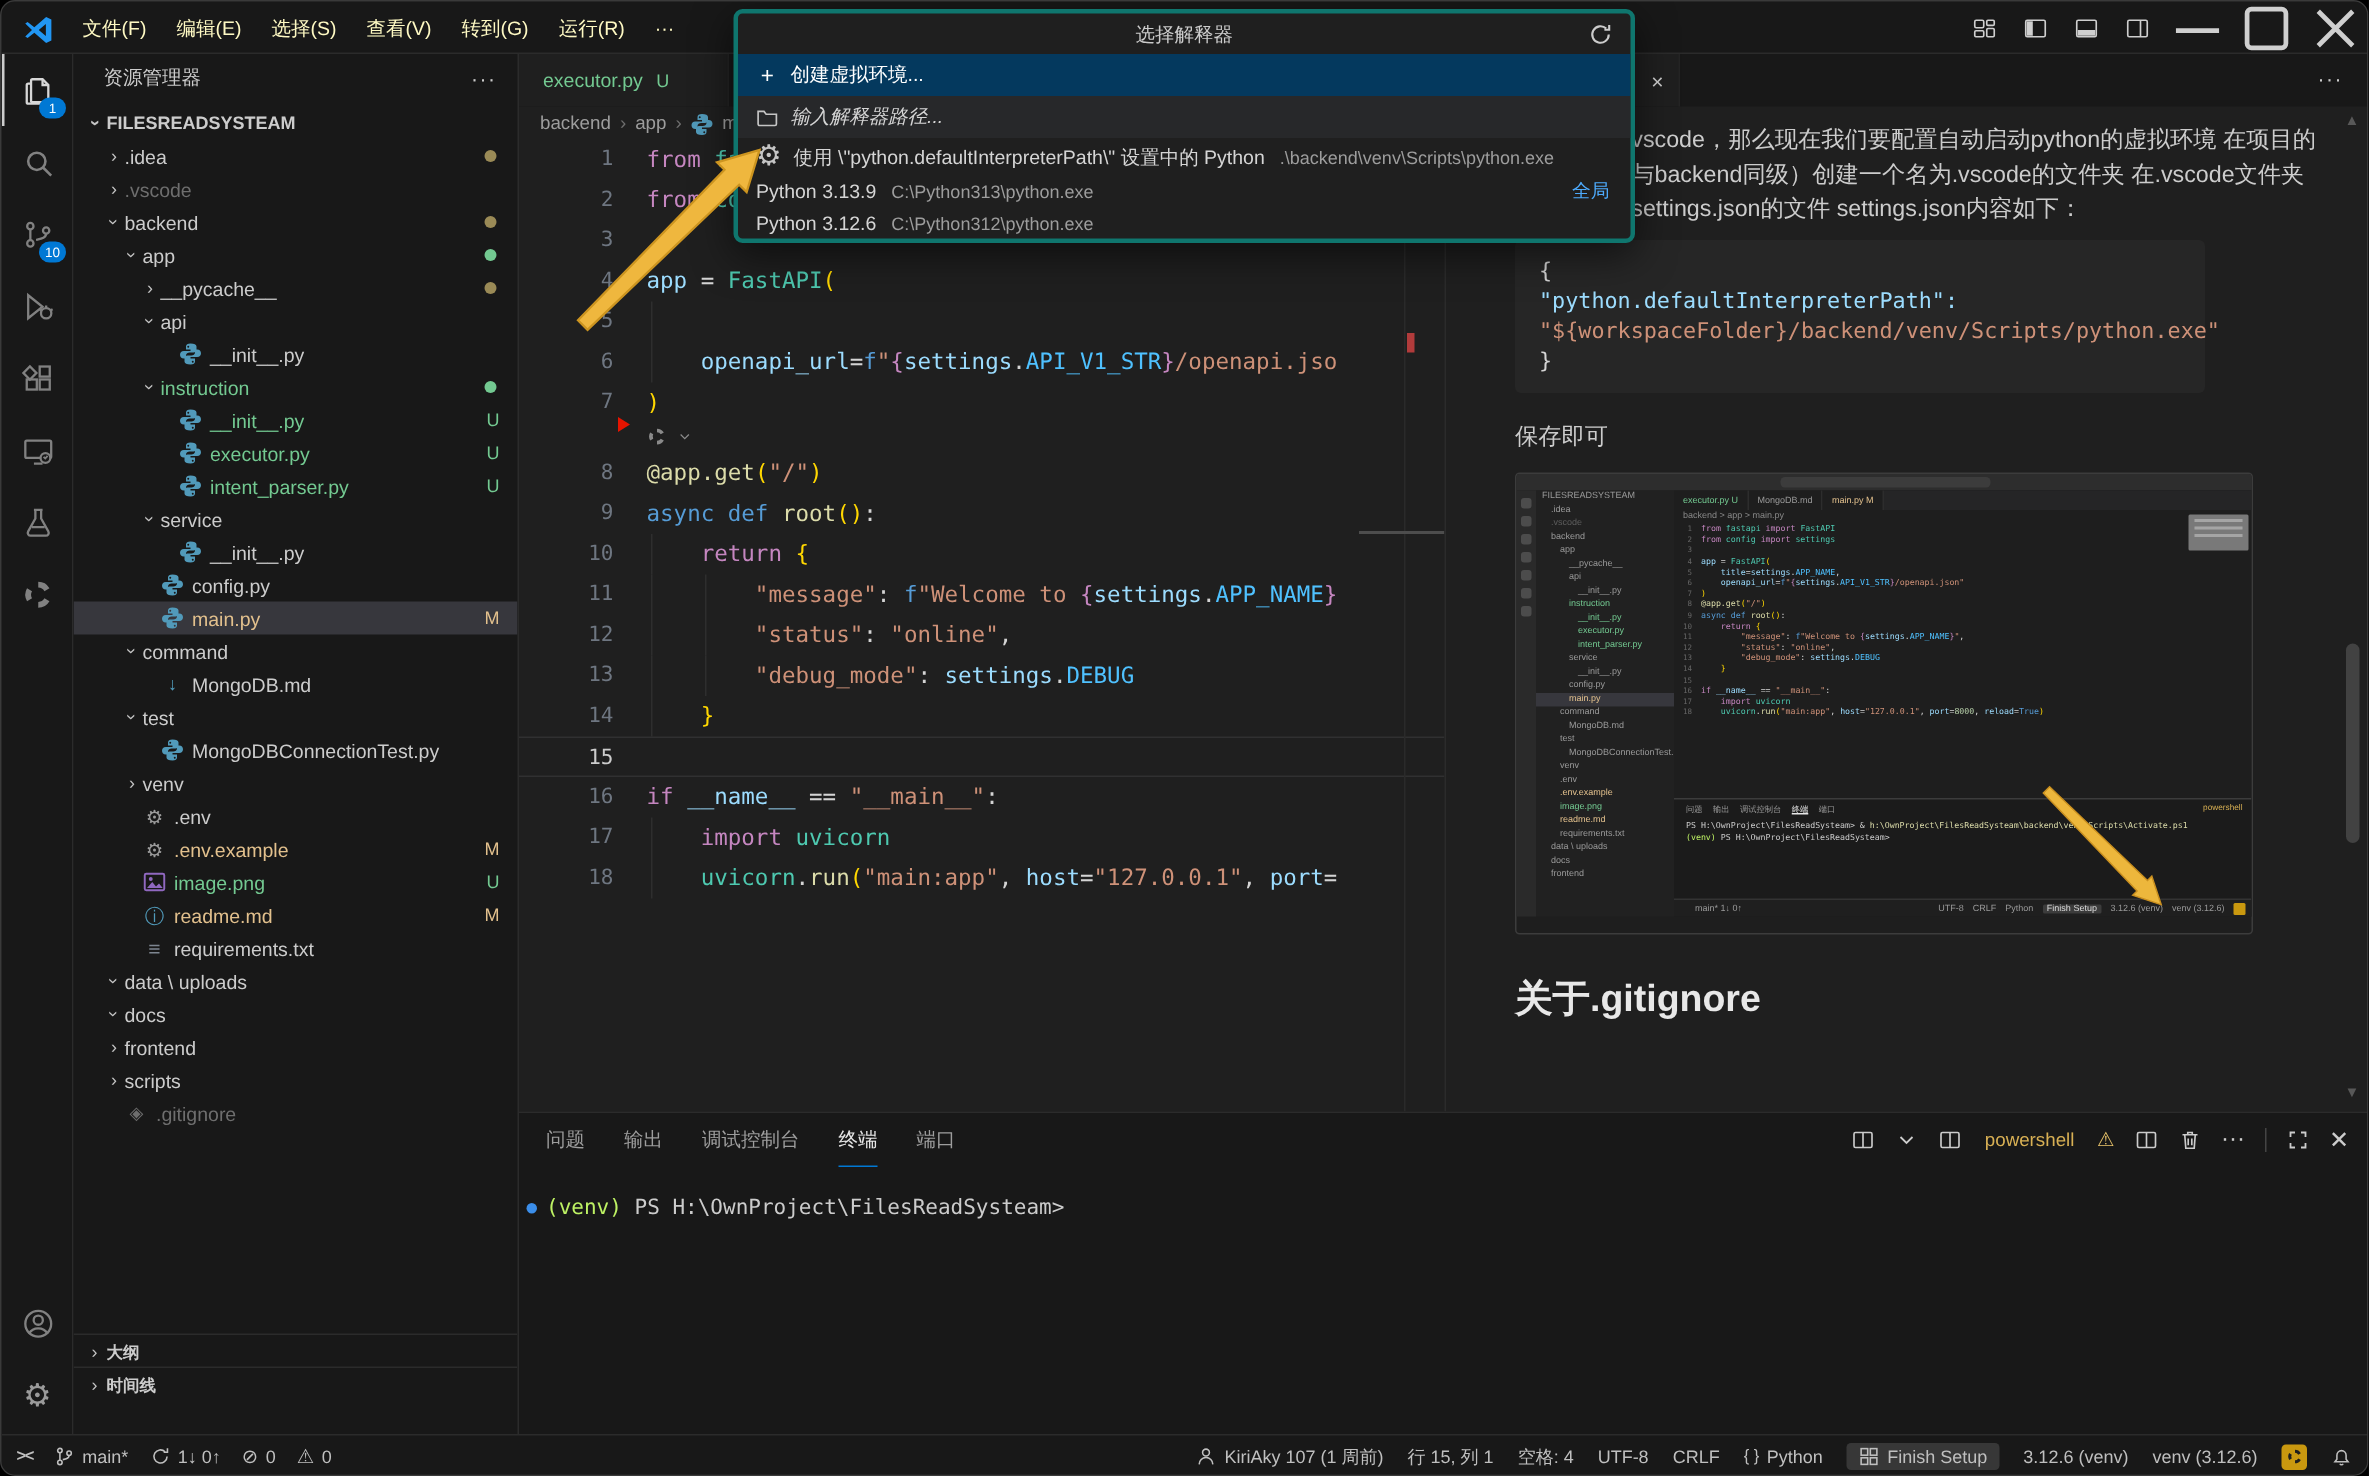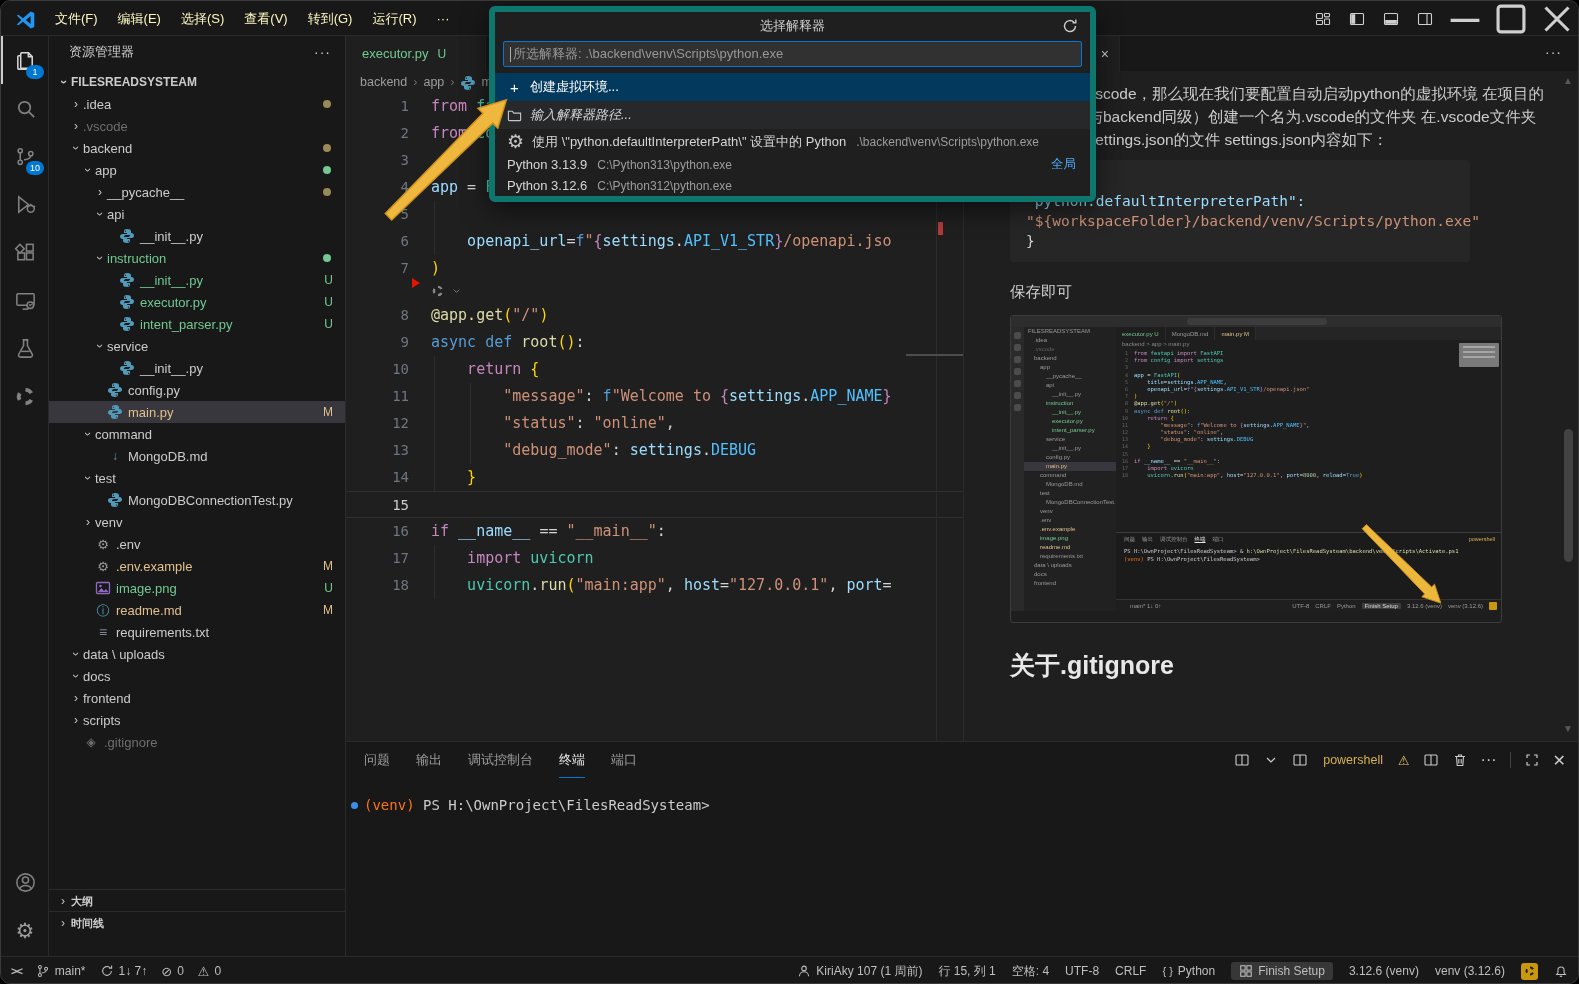--- a/index.html
+++ b/index.html
@@ -72,21 +72,21 @@
   .crow .ctext{position:absolute;left:85px;top:0;width:460px;height:27px;line-height:27px;font-size:15px;white-space:pre;overflow:hidden;}
   .guide{position:absolute;top:0;bottom:0;width:1px;background:#2e2e2e;}
   .g1{left:88px;} .g2{left:124px;}
   #gap-row{position:relative;height:20px;}
   #ai-inline{position:absolute;left:85px;top:2px;display:flex;align-items:center;gap:6px;color:#8a8a8a;}
   #ai-inline svg{width:14px;height:14px;}
   #gutter-marker{position:absolute;left:66px;top:-4px;width:0;height:0;border-left:8px solid #e51400;border-top:5px solid transparent;border-bottom:5px solid transparent;}
   
   .tk-kw{color:#C586C0}.tk-blue{color:#569CD6}.tk-fn{color:#DCDCAA}.tk-cls{color:#4EC9B0}
   .tk-var{color:#9CDCFE}.tk-str{color:#CE9178}.tk-const{color:#4FC1FF}.tk-punc{color:#D4D4D4}
-  .tk-gold{color:#FFD700}.tk-num{color:#B5CEA8}.tk-white{color:#cccccc}.tk-yellow{color:#DCDCAA}.tk-green{color:#f97316}
+  .tk-gold{color:#FFD700}.tk-num{color:#B5CEA8}.tk-white{color:#cccccc}.tk-yellow{color:#DCDCAA}.tk-green{color:#bef264}
   #overview{position:absolute;right:0;top:57px;width:72px;bottom:0;}
   #overview .vline{position:absolute;left:45px;top:0;bottom:0;width:1px;background:#2a2a2a;}
   #ov-red{position:absolute;left:47px;top:129px;width:5px;height:13px;background:#b13b3b;}
   #ov-thumb{position:absolute;left:15px;right:0;top:261px;height:2px;background:#4d4d4d;}
 
   
   #group2{position:absolute;left:962px;top:35px;width:617px;height:705px;background:#1f1f1f;border-left:1px solid #2b2b2b;box-sizing:border-box;}
   #tabbar2{position:absolute;left:0;top:0;width:100%;height:35px;background:#181818;}
   #tab-preview{left:0;width:156px;}
   #tab-close{margin-left:auto;color:#cccccc;font-size:14px;}
@@ -158,21 +158,21 @@
   #sb-left{display:flex;align-items:center;gap:14px;margin-left:10px;}
   #sb-right{display:flex;align-items:center;gap:16px;margin-left:auto;margin-right:12px;}
   .sb-item{display:flex;align-items:center;gap:5px;white-space:nowrap;}
   .sb-item .icn svg{width:14px;height:14px;}
   .sb-item.boxed{background:#373737;padding:2px 8px;border-radius:3px;}
   #remote-ind{font-weight:700;font-size:11px;letter-spacing:-1px;}
   .goldbadge{width:17px;height:17px;border-radius:3px;background:#c9980f;display:flex;align-items:center;justify-content:center;color:#1f1f1f;}
   .goldbadge svg{width:12px;height:12px;}
 
   
-  #quickpick{position:absolute;left:488px;top:5px;width:595px;background:#1f1f1f;border:6px solid #0f766e;border-radius:6px;box-shadow:0 8px 26px rgba(0,0,0,.55);z-index:60;overflow:hidden;}
+  #quickpick{position:absolute;left:488px;top:5px;width:595px;background:#1f1f1f;border:3px solid #0f766e;border-radius:6px;box-shadow:0 8px 26px rgba(0,0,0,.55);z-index:60;overflow:hidden;}
   #qp-title{position:relative;height:27px;display:flex;align-items:center;justify-content:center;color:#cccccc;font-size:13px;}
   #qp-refresh{position:absolute;right:12px;top:6px;color:#cccccc;}
   #qp-input{margin:2px 8px 6px;height:24px;background:#313131;border:1px solid #0078d4;border-radius:2px;display:flex;align-items:center;}
   #qp-caret{width:1px;height:15px;background:#aeafad;margin-left:6px;}
   #qp-value{color:#989898;font-size:13px;margin-left:2px;white-space:nowrap;}
   .qp-item{position:relative;display:flex;align-items:center;padding:0 12px;color:#d5d5d5;font-size:13px;}
   .qp-item .icn{margin-right:8px;color:#c5c5c5;display:flex;}
   .qp-item .icn svg{width:15px;height:15px;}
   .qp-item.selected{background:#04395e;color:#ffffff;}
   .qp-item.hover{background:#27282a;}
@@ -953,21 +953,21 @@
           </span>
           <span>main*</span>
         </div>
         <div class="sb-item">
           <span class="icn ">
             <svg viewBox="0 0 16 16" fill="none" stroke="currentColor" stroke-width="1.2">
               <path d="M13 8a5 5 0 1 1-1.5-3.6"></path>
               <path d="M13.3 1.8v2.9h-2.9"></path>
             </svg>
           </span>
-          <span>1↓ 7↑</span>
+          <span>1↓ 0↑</span>
         </div>
         <div class="sb-item">
           <span class="icn" style="font-size: 13px;">⊘</span>
           <span>0</span>
         </div>
         <div class="sb-item">
           <span class="icn" style="font-size: 13px;">⚠</span>
           <span>0</span>
         </div>
       </div>
@@ -1037,24 +1037,20 @@
   <div id="quickpick">
     <div id="qp-title">
       <span>选择解释器</span>
       <span id="qp-refresh" class="icn">
           <svg viewBox="0 0 16 16" fill="none" stroke="currentColor" stroke-width="1.4">
             <path d="M13.5 8a5.5 5.5 0 1 1-1.7-3.95"></path>
             <path d="M13.8 1.6v3.2h-3.2"></path>
           </svg>
         </span>
     </div>
-    <div id="qp-input">
-      <span id="qp-caret"></span>
-      <span id="qp-value">所选解释器: .\backend\venv\Scripts\python.exe</span>
-    </div>
     <div id="qp-list">
         <div class="qp-item selected" style="height: 28px;">
           <span class="qp-plus">+</span>
           <span>创建虚拟环境...</span>
         </div>
         <div class="qp-item hover" style="height: 28px; font-style: italic;">
           <span class="icn ">
             <svg viewBox="0 0 16 16" fill="none" stroke="currentColor" stroke-width="1.2">
               <path d="M1.5 3.5h4.2l1.5 2h7.3v7a1 1 0 0 1-1 1h-11a1 1 0 0 1-1-1v-9z"></path>
             </svg>

